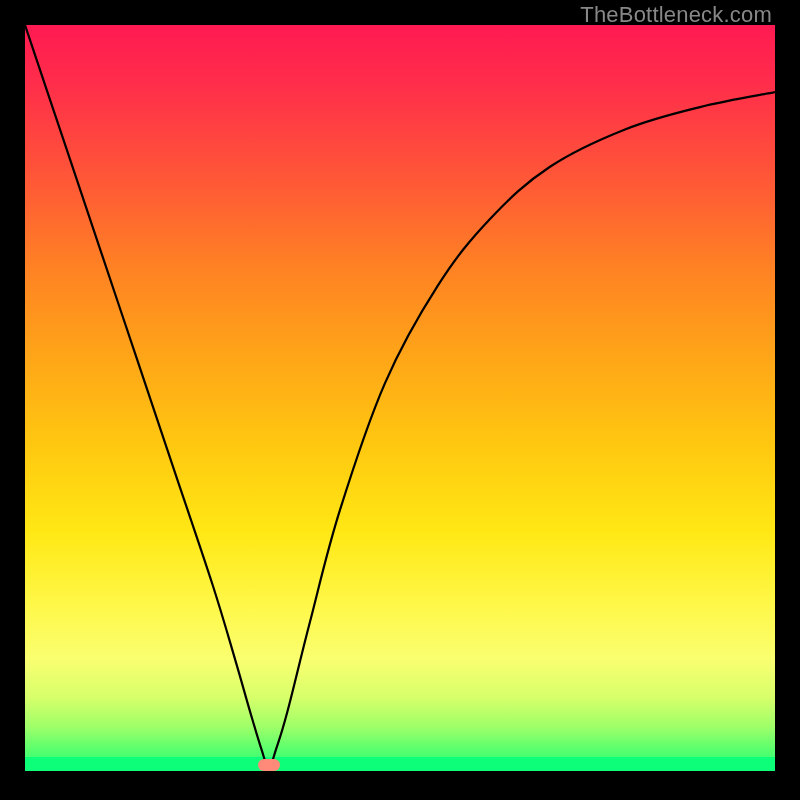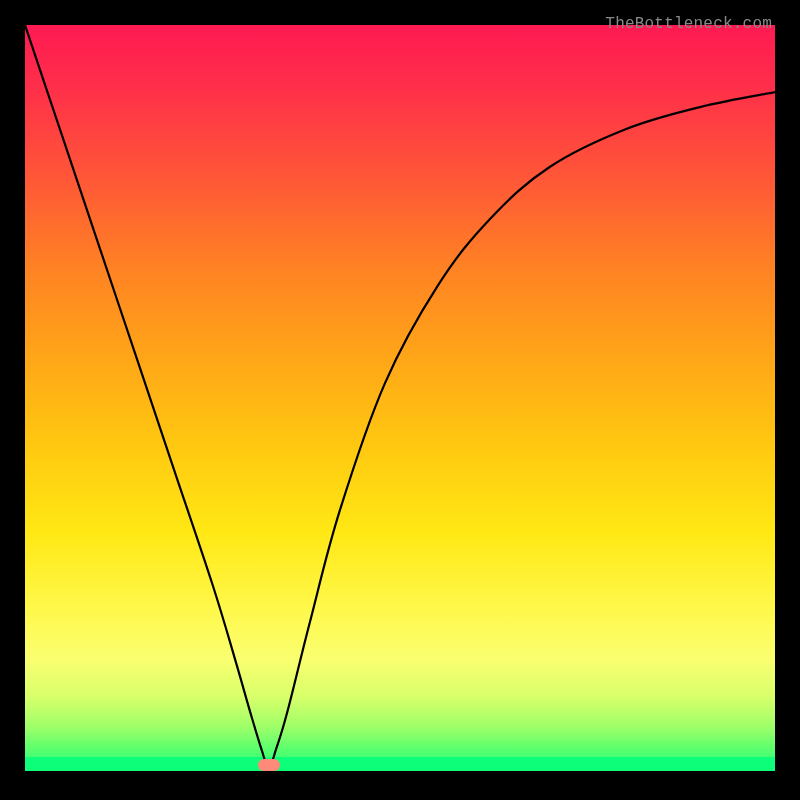--- a/index.html
+++ b/index.html
@@ -6,28 +6,27 @@
   body {
     width: 800px;
     height: 800px;
     background: #000;
     position: relative;
     font-family: Arial, sans-serif;
     overflow: hidden;
   }
   .watermark {
     position: absolute;
-    top: 15px;
+    top: 2px;
     right: 28px;
     color: #888;
-    font-size: 16px;
+    font-size: 22px;
     font-weight: 500;
     z-index: 10;
     letter-spacing: 0.2px;
-    font-family: Liberation Mono, monospace;
   }
   .plot-area {
     position: absolute;
     left: 25px;
     top: 25px;
     width: 750px;
     height: 746px;
     overflow: hidden;
   }
   .gradient-bg {

